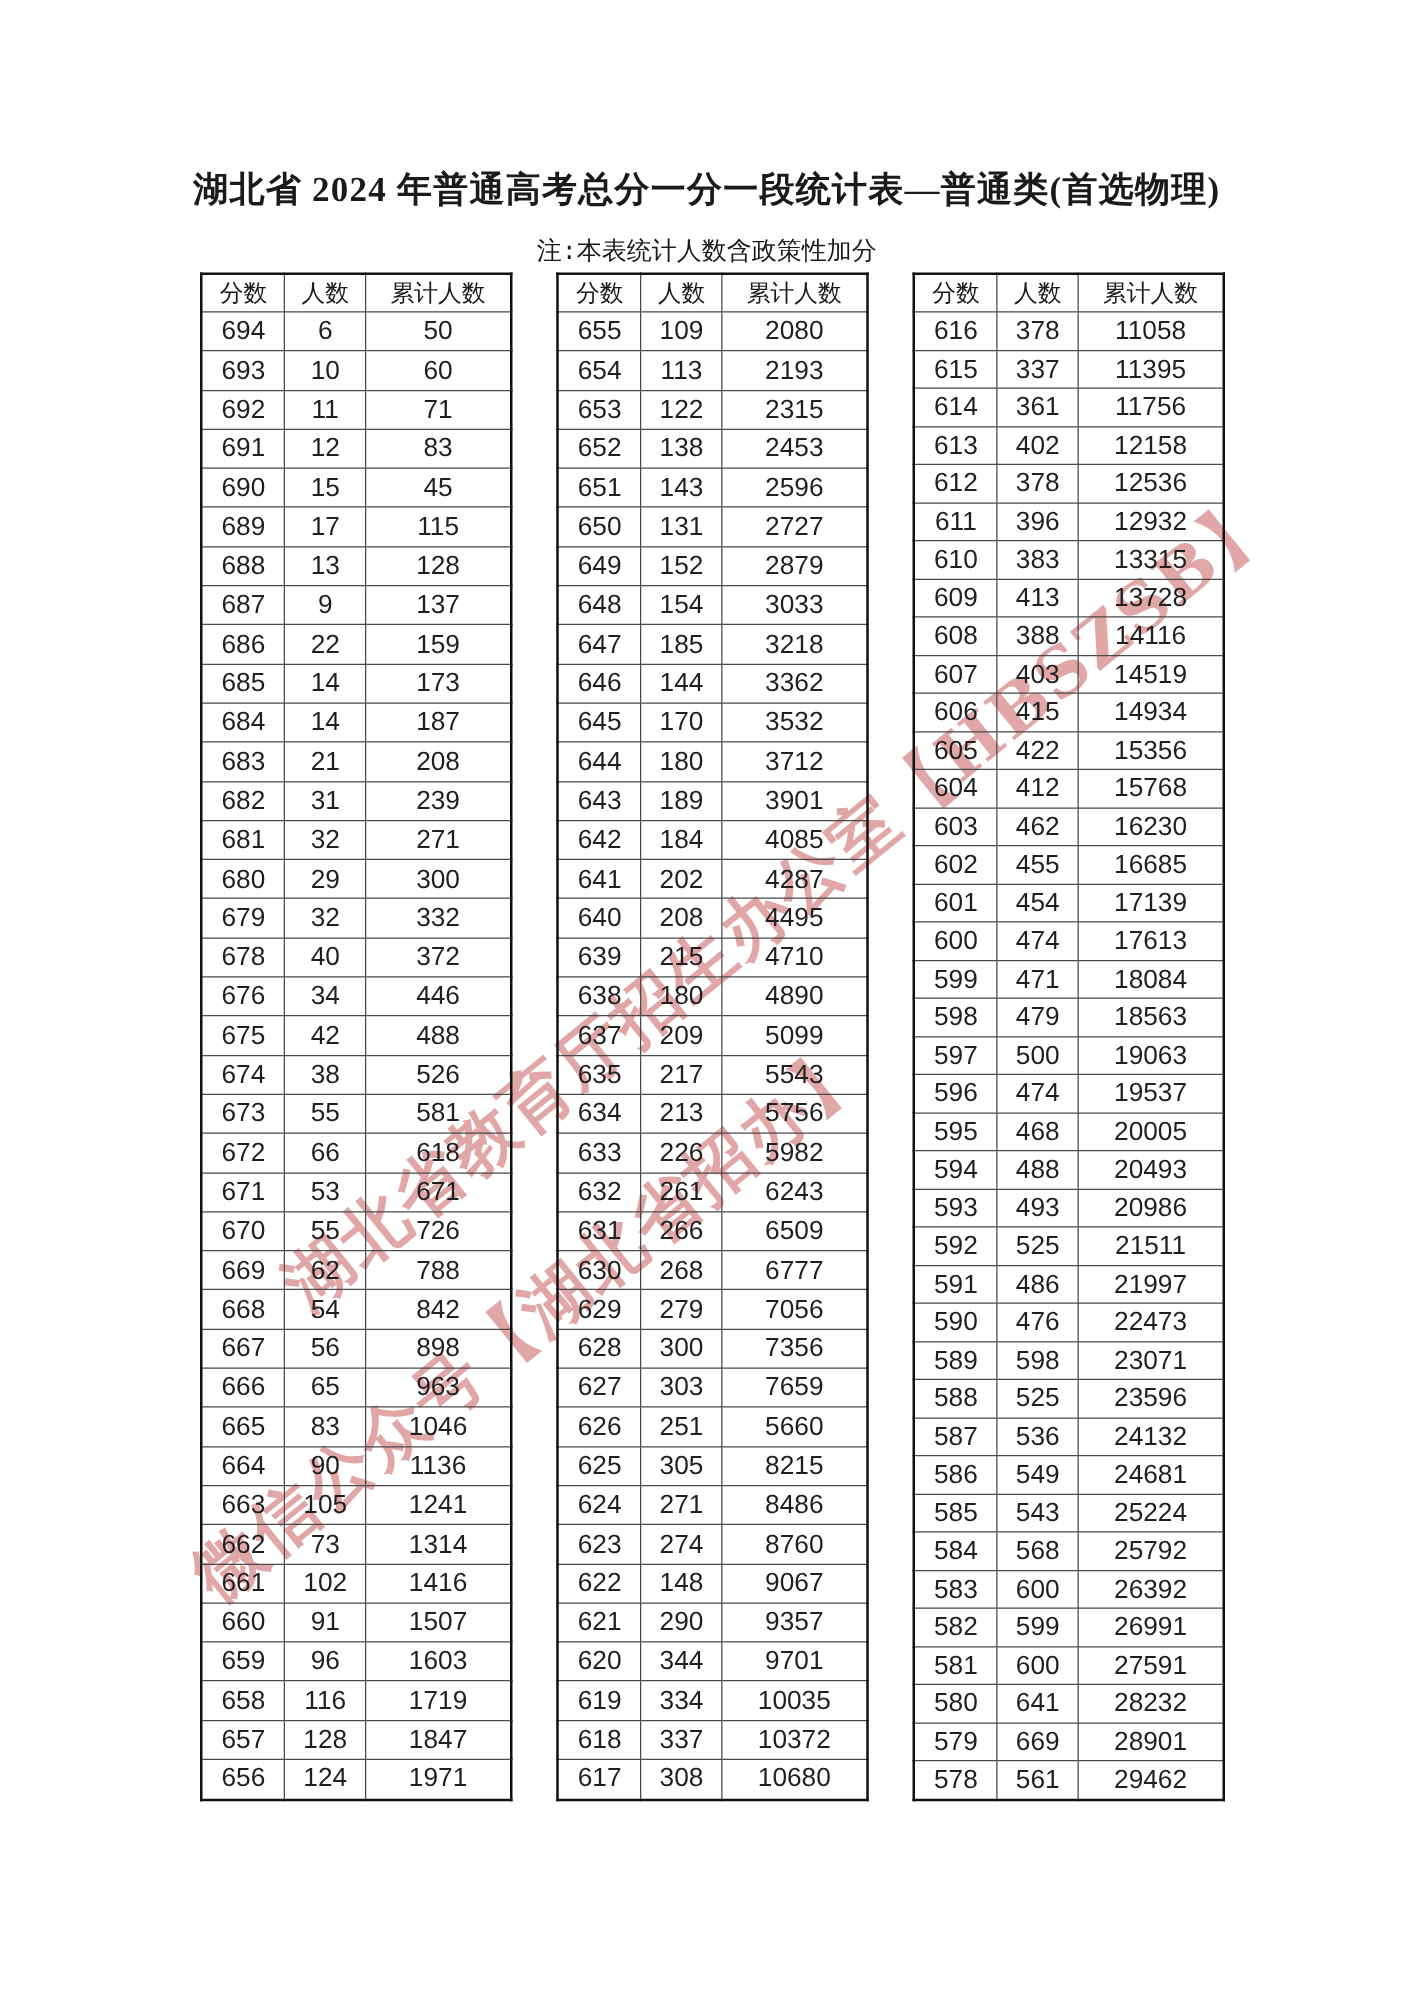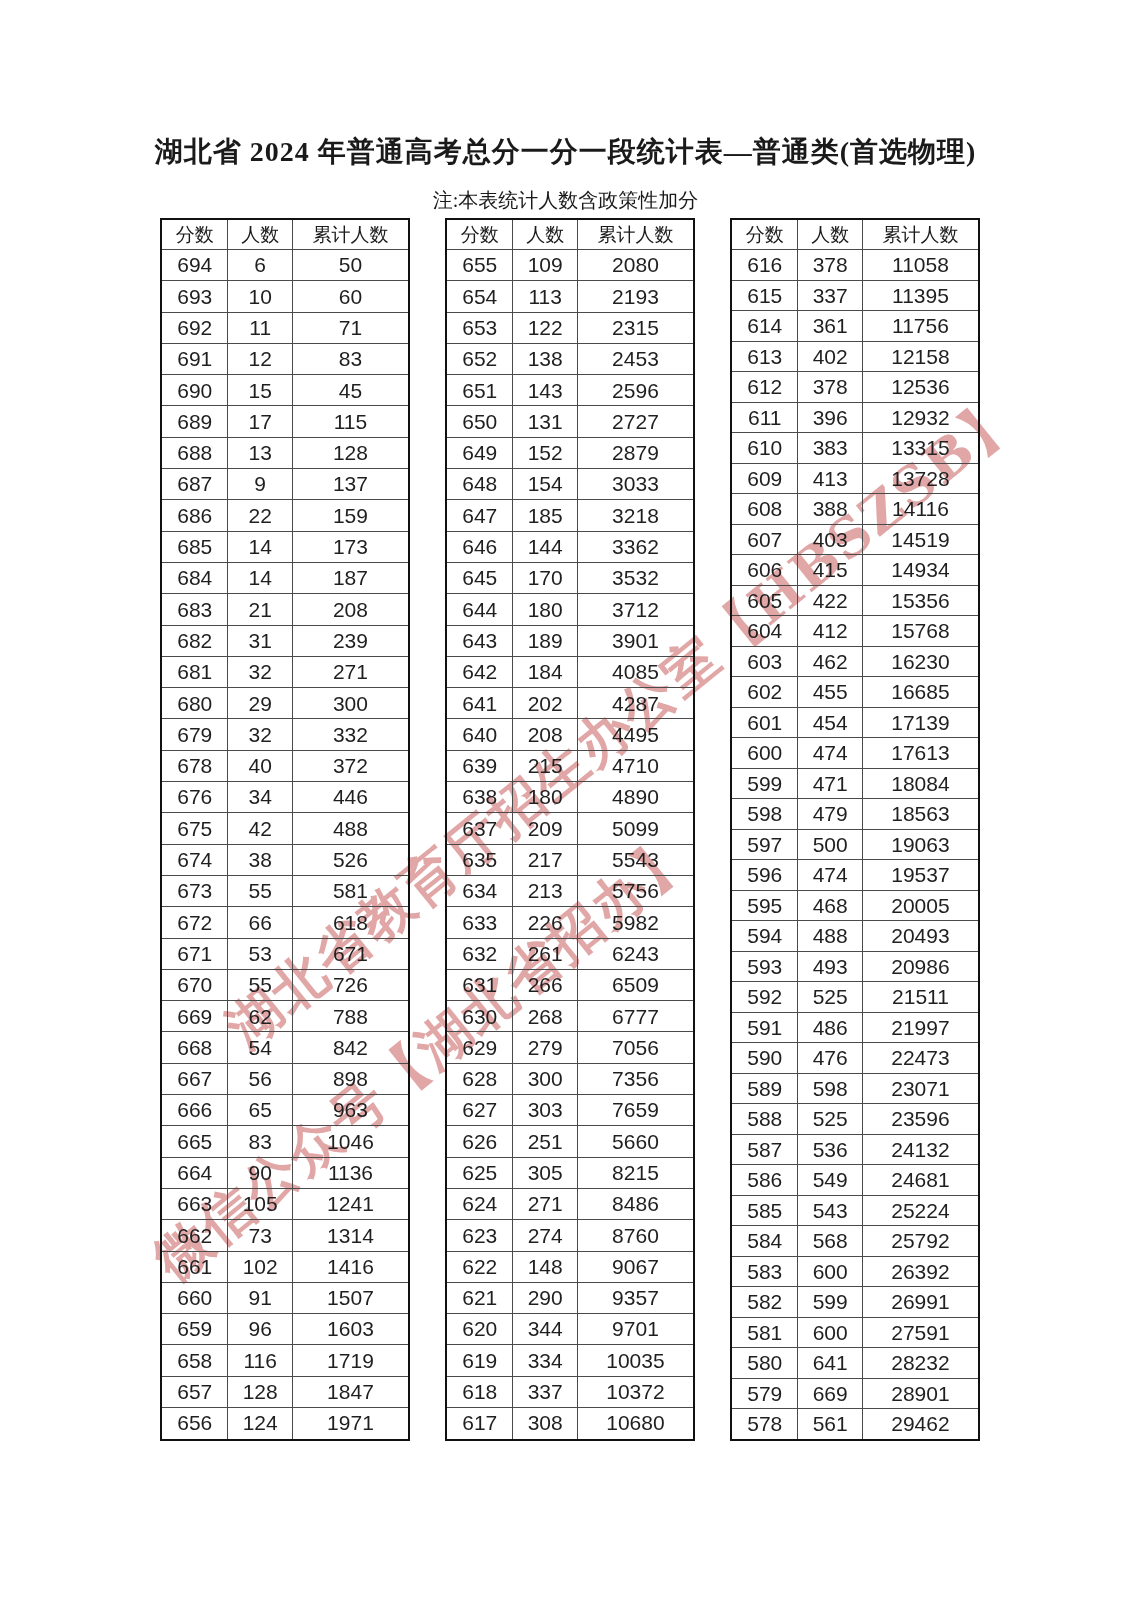--- a/index.html
+++ b/index.html
@@ -31,20 +31,21 @@
     top:133px;left:0;width:100%;
     text-align:center;
     font-size:28px;font-weight:700;
     letter-spacing:1px;
   }
   .page-note{
     position:absolute;z-index:2;
     top:187px;left:0;width:100%;
     text-align:center;
     font-size:20px;
+    font-family:Liberation Mono, monospace;
   }
   .tables{
     position:absolute;z-index:2;
     left:160px;top:218px;
     display:flex;
     gap:35px;
   }
   table.score-table{
     border-collapse:collapse;
     table-layout:fixed;

